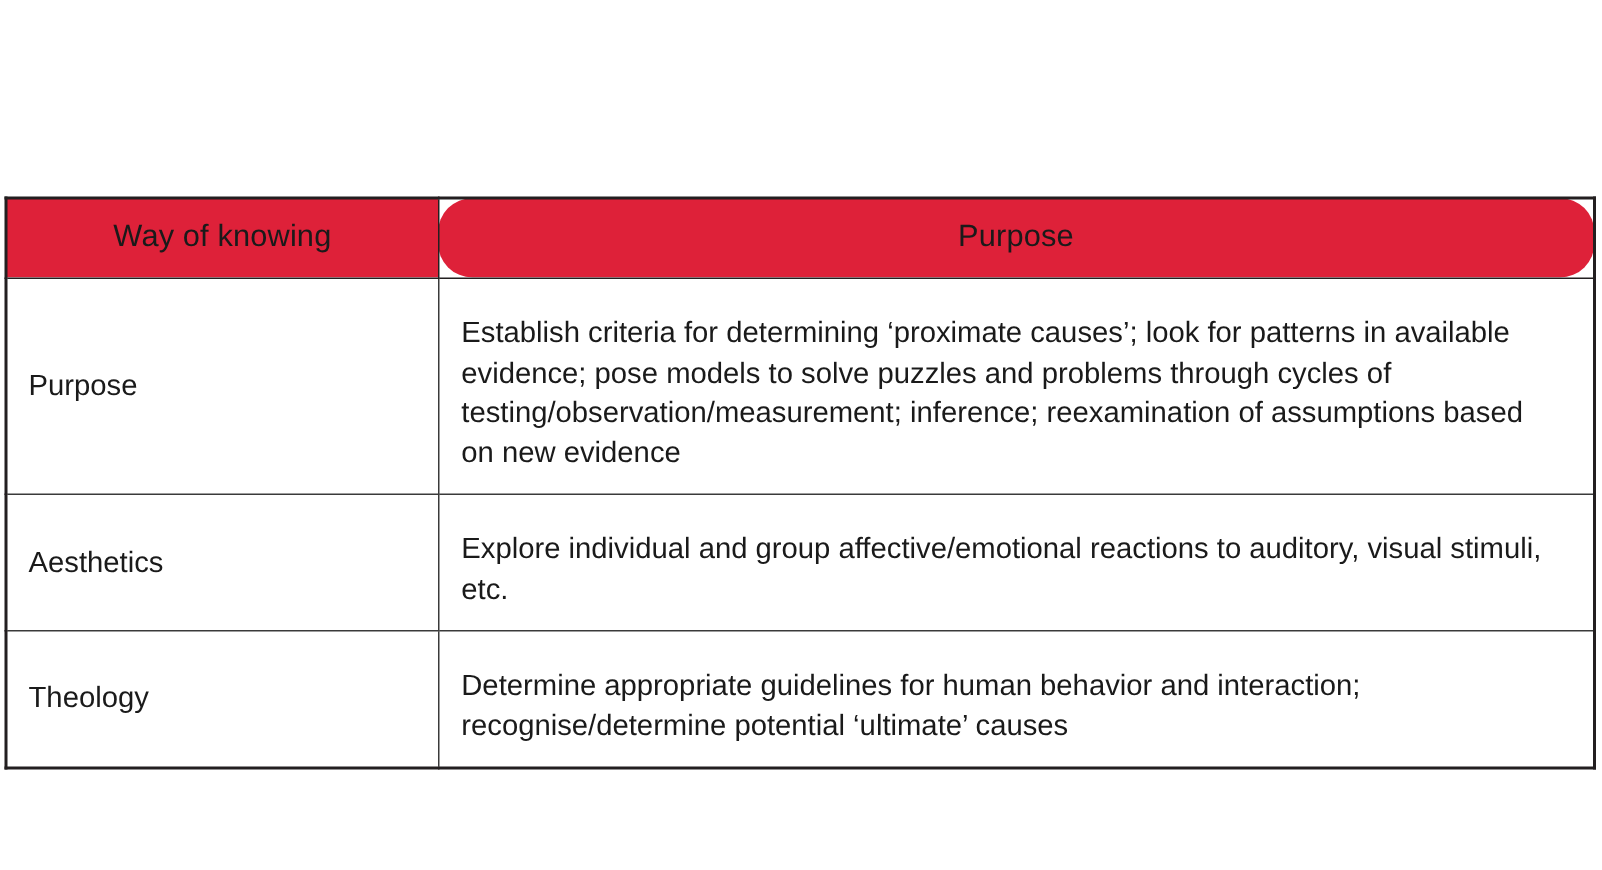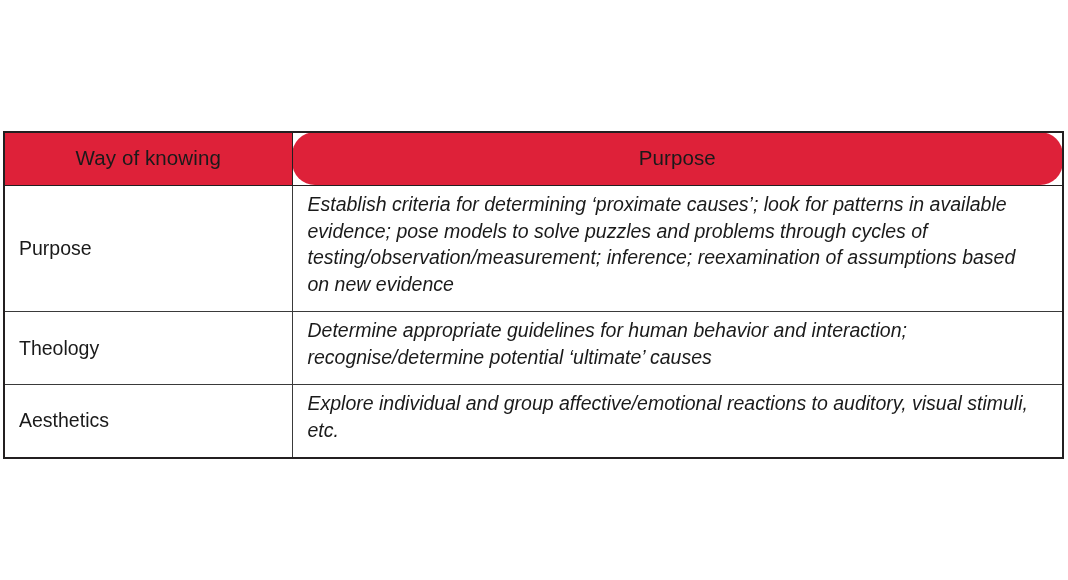--- a/index.html
+++ b/index.html
@@ -58,22 +58,21 @@
     background: #ffffff;
   }
   tbody td.cell-way {
     border-left: none;
     padding: 10px 8px 10px 14px;
     vertical-align: middle;
     white-space: nowrap;
   }
   tbody td.cell-purpose {
     border-right: none;
-    padding: 5px 22px 13px 15px;
-    font-style: italic;
+    padding: 23px 22px 13px 15px;
   }
   tbody tr:last-child td {
     border-bottom: none;
   }
 
   .cell-purpose p {
     margin: 0;
   }
 </style>
 </head>
@@ -92,26 +91,26 @@
       </tr>
     </thead>
     <tbody>
       <tr>
         <td class="cell-way">Purpose</td>
         <td class="cell-purpose">
           <p>Establish criteria for determining ‘proximate causes’; look for patterns in available evidence; pose models to solve puzzles and problems through cycles of testing/observation/measurement; inference; reexamination of assumptions based on new evidence</p>
         </td>
       </tr>
       <tr>
+        <td class="cell-way">Aesthetics</td>
+        <td class="cell-purpose">
+          <p>Explore individual and group affective/emotional reactions to auditory, visual stimuli, etc.</p>
+        </td>
+      </tr>
+      <tr>
         <td class="cell-way">Theology</td>
         <td class="cell-purpose">
           <p>Determine appropriate guidelines for human behavior and interaction; recognise/determine potential ‘ultimate’ causes</p>
-        </td>
-      </tr>
-      <tr>
-        <td class="cell-way">Aesthetics</td>
-        <td class="cell-purpose">
-          <p>Explore individual and group affective/emotional reactions to auditory, visual stimuli, etc.</p>
         </td>
       </tr>
     </tbody>
   </table>
 </div>
 
 </body></html>

